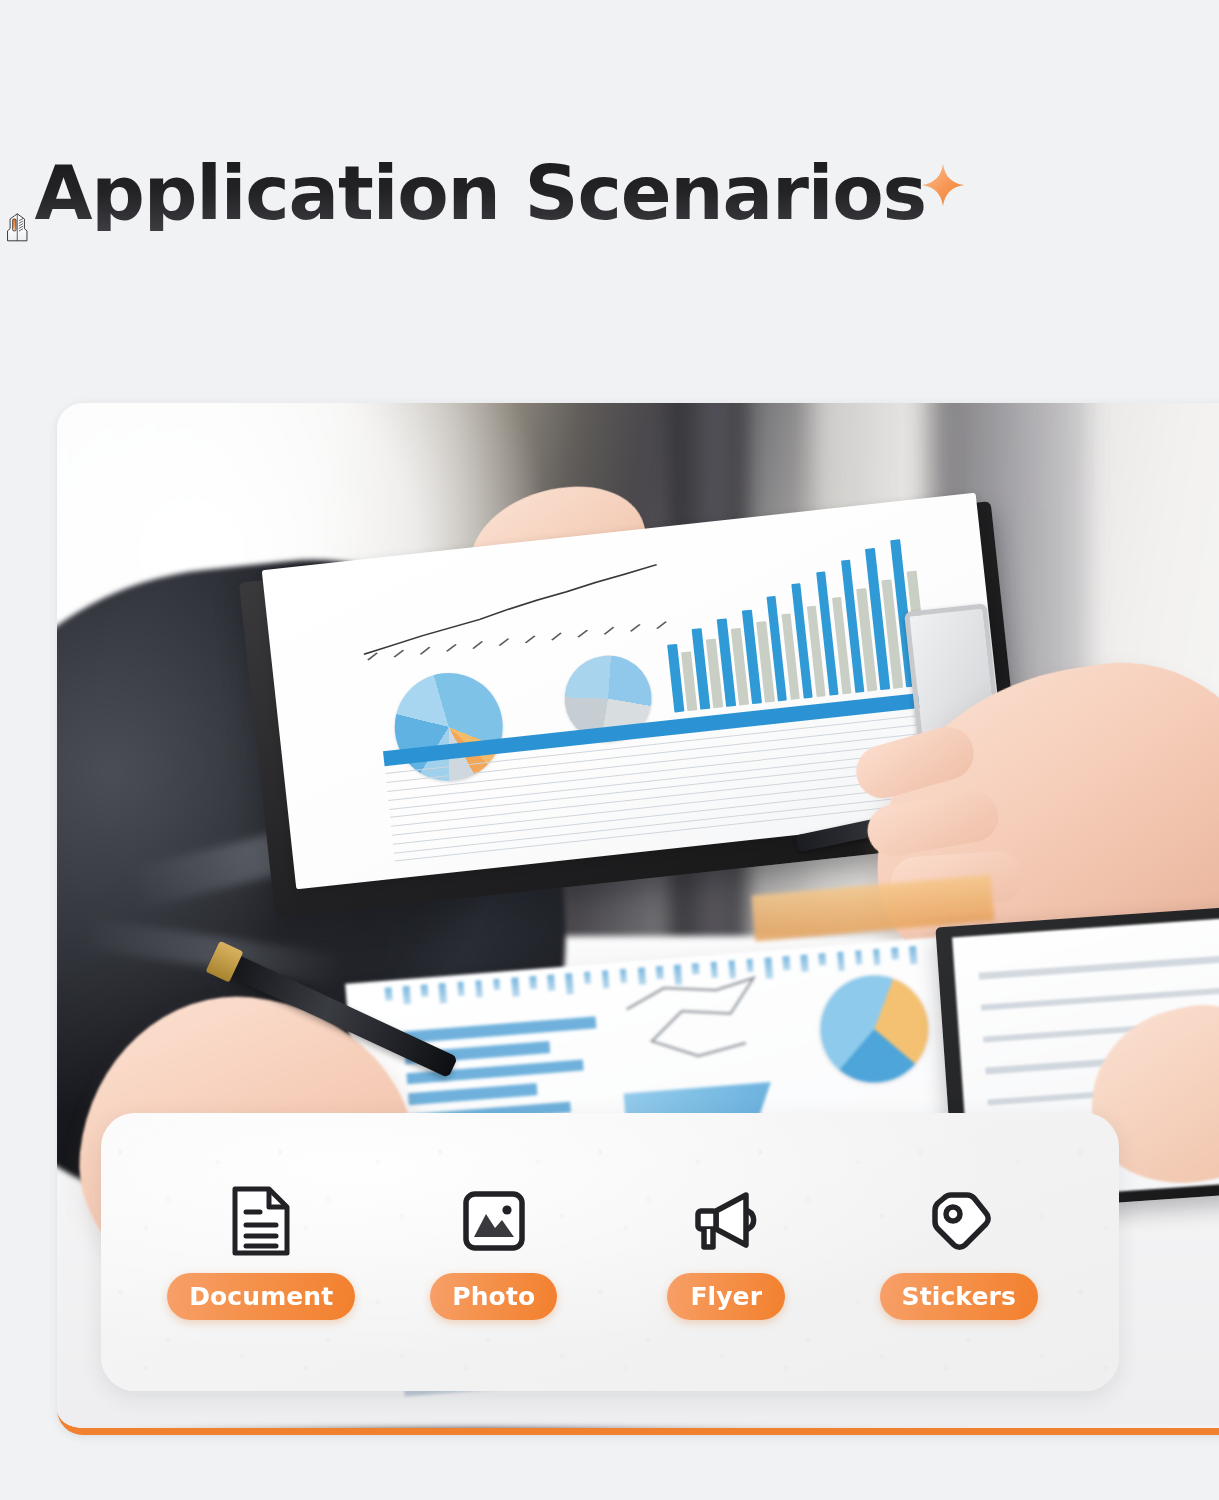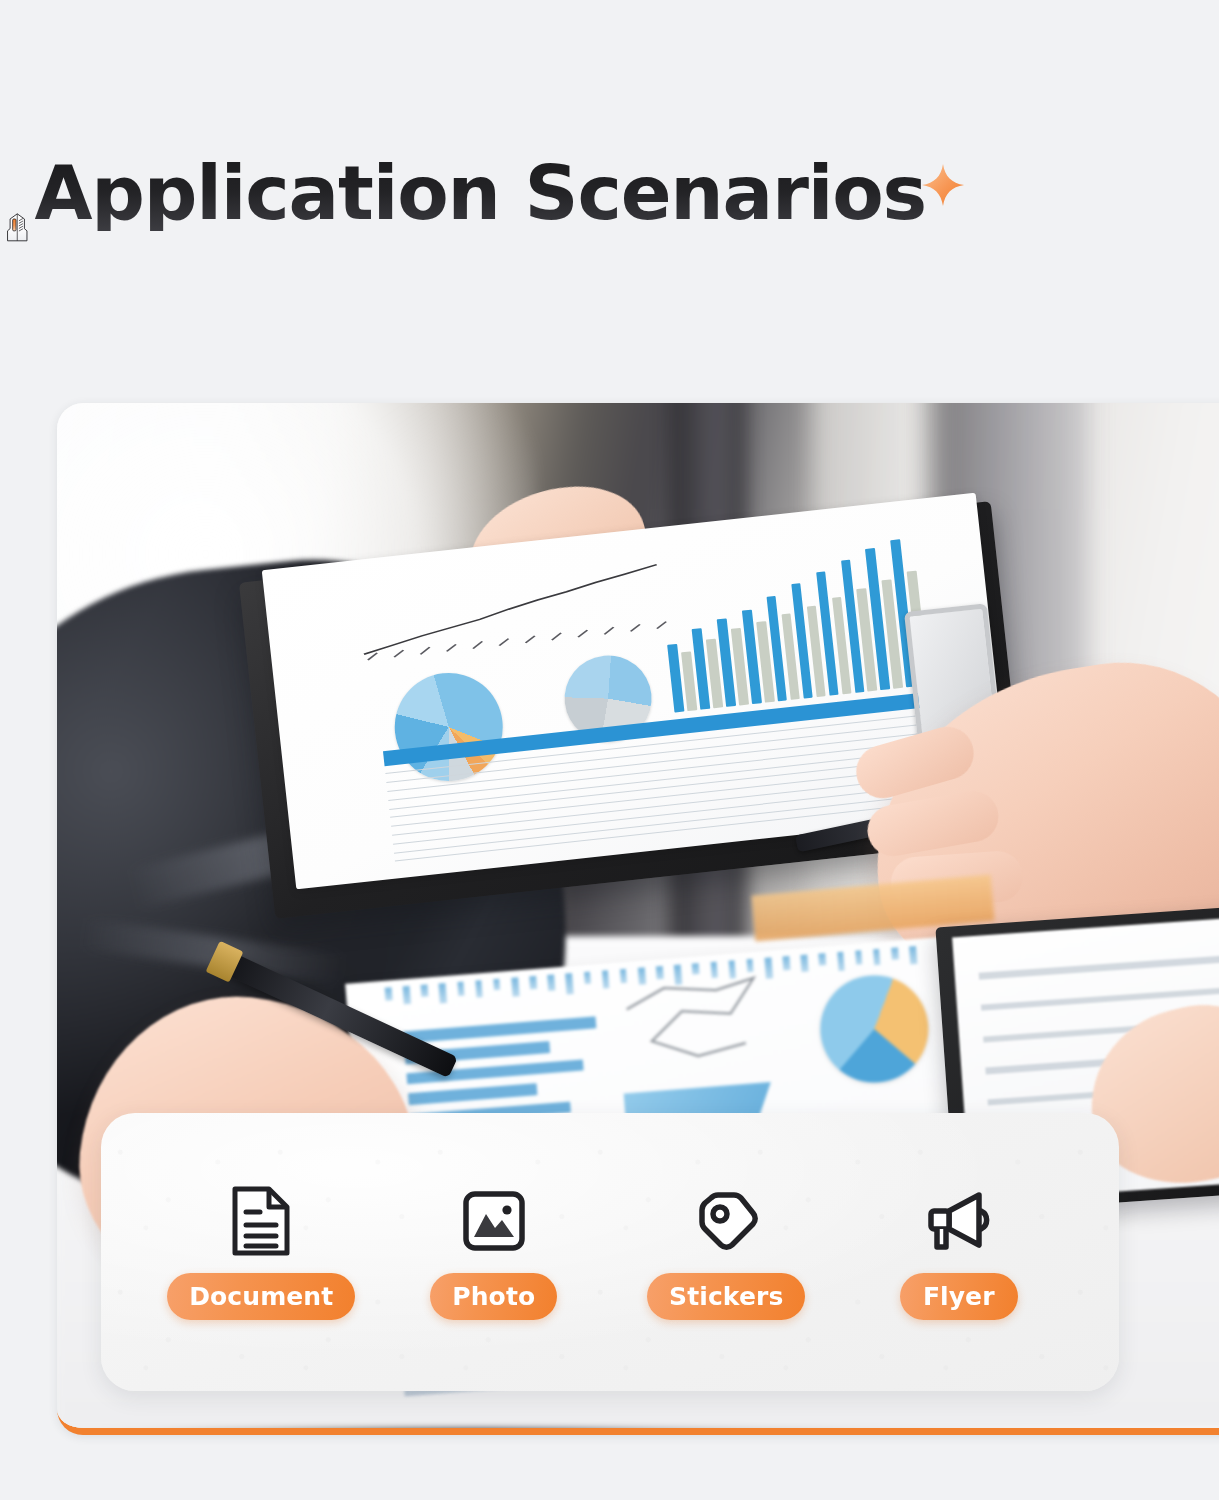--- a/index.html
+++ b/index.html
@@ -725,39 +725,39 @@
               <rect x="5" y="4" width="56" height="54" rx="9" fill="#fff" stroke="#222226" stroke-width="5.5"></rect>
               <circle cx="46" cy="20" r="4.6" fill="#222226"></circle>
               <path d="M13 47 L25 24 L34 38 L41 30 L53 47 Z" fill="#3a3a3e"></path>
             </svg>
           </span>
           <span class="badge-pill">Photo</span>
         </div>
 
         <div class="badge-item">
           <span class="badge-icon">
-            <svg width="68" height="66" viewBox="0 0 68 66" aria-hidden="true">
-              <path d="M10 22 a10 10 0 0 1 3-7 l6-5 a10 10 0 0 1 7-3 h16 a10 10 0 0 1 7 3 L61 25
-                       a8 8 0 0 1 0 11 L40 57 a8 8 0 0 1 -11 0 L13 41 a10 10 0 0 1 -3 -7 Z" fill="#fff" stroke="#222226" stroke-width="5.5" stroke-linejoin="round"></path>
-              <circle cx="28" cy="26" r="7" fill="#fff" stroke="#222226" stroke-width="5.5"></circle>
-            </svg>
-          </span>
-          <span class="badge-pill">Stickers</span>
-        </div>
-
-        <div class="badge-item">
-          <span class="badge-icon">
             <svg width="72" height="64" viewBox="0 0 72 64" aria-hidden="true">
               <path d="M56 6 L26 22 V40 L56 56 Z" fill="#fff" stroke="#222226" stroke-width="5.5" stroke-linejoin="round"></path>
               <rect x="8" y="22" width="18" height="18" rx="3" fill="#fff" stroke="#222226" stroke-width="5.5"></rect>
               <path d="M14 40 L14 58 H23 L23 40" fill="#fff" stroke="#222226" stroke-width="5.5" stroke-linejoin="round"></path>
               <path d="M58 22 a10 10 0 0 1 0 18" fill="none" stroke="#222226" stroke-width="5.5" stroke-linecap="round"></path>
             </svg>
           </span>
           <span class="badge-pill">Flyer</span>
         </div>
 
+        <div class="badge-item">
+          <span class="badge-icon">
+            <svg width="68" height="66" viewBox="0 0 68 66" aria-hidden="true">
+              <path d="M10 22 a10 10 0 0 1 3-7 l6-5 a10 10 0 0 1 7-3 h16 a10 10 0 0 1 7 3 L61 25
+                       a8 8 0 0 1 0 11 L40 57 a8 8 0 0 1 -11 0 L13 41 a10 10 0 0 1 -3 -7 Z" fill="#fff" stroke="#222226" stroke-width="5.5" stroke-linejoin="round"></path>
+              <circle cx="28" cy="26" r="7" fill="#fff" stroke="#222226" stroke-width="5.5"></circle>
+            </svg>
+          </span>
+          <span class="badge-pill">Stickers</span>
+        </div>
+
       </div>
     </div>
 
   </div>
 
 </div>
 
 </body></html>

